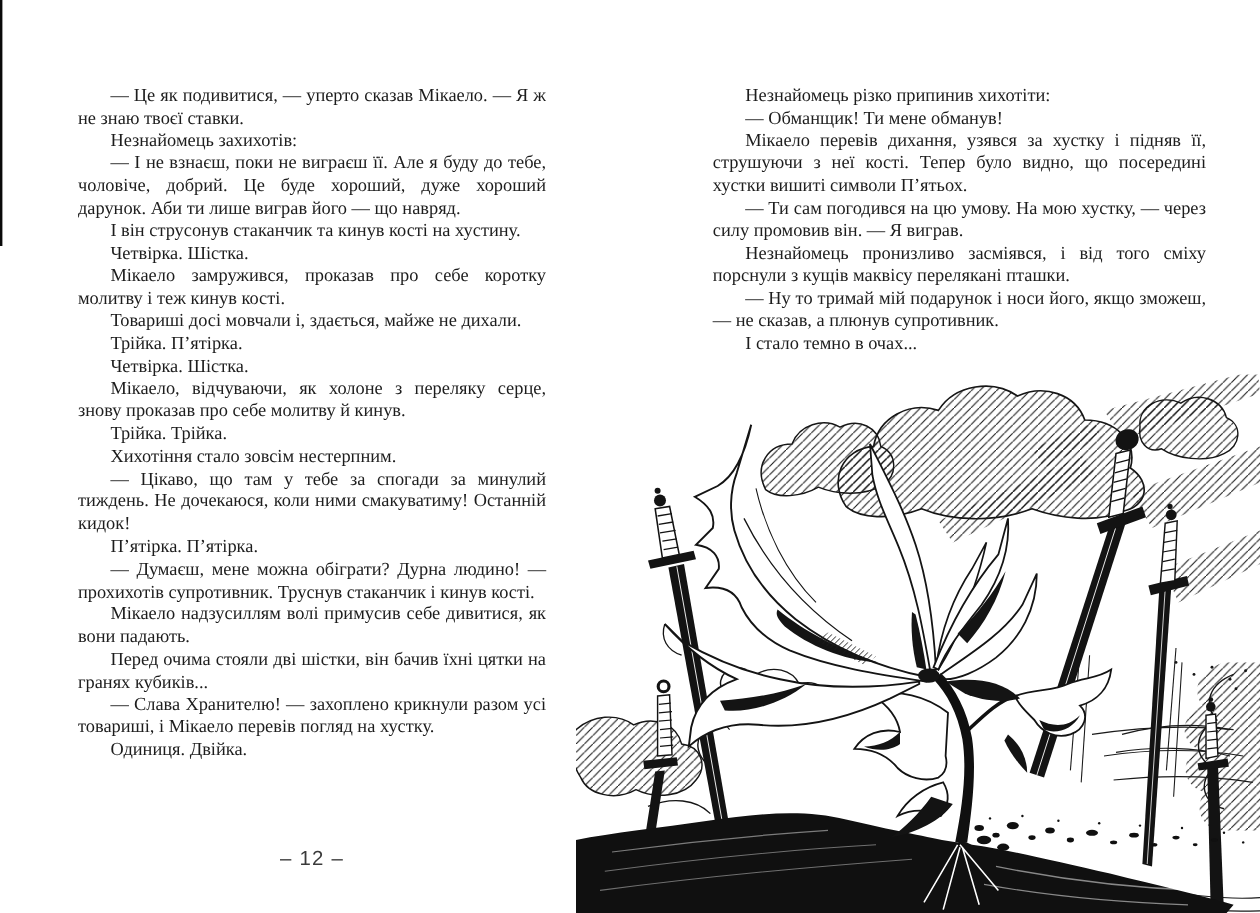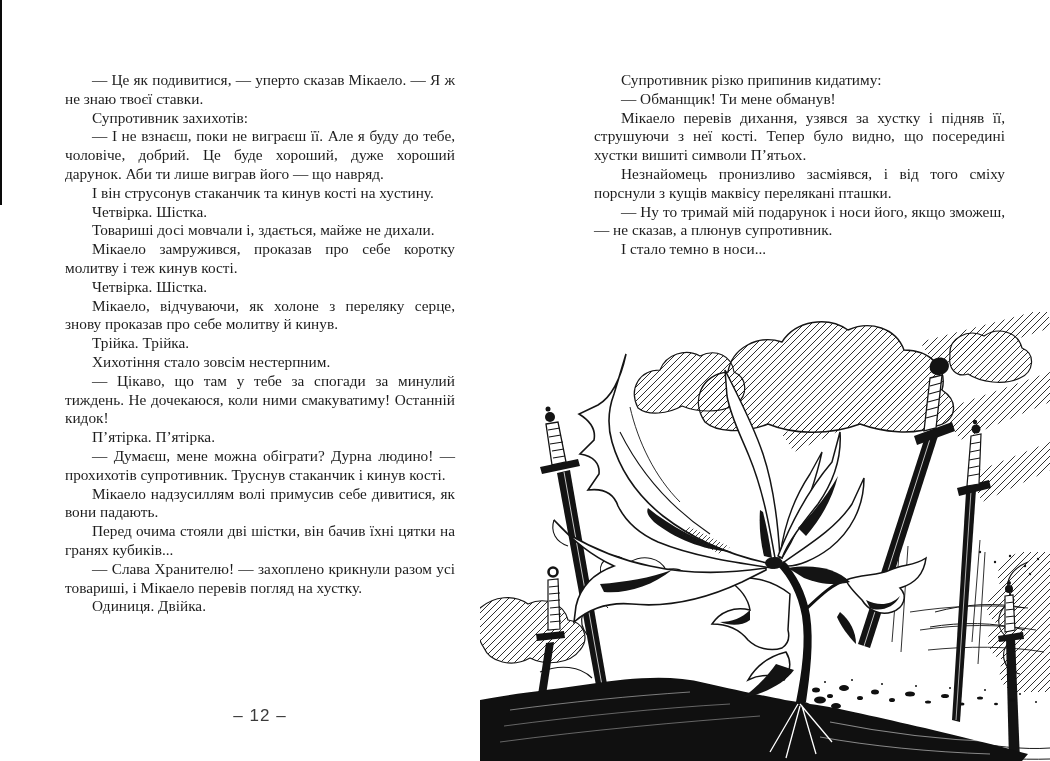--- a/index.html
+++ b/index.html
@@ -32,49 +32,51 @@
 </head>
 <body>
 
 <div style="position:absolute;inset:0;">
 
   <div class="edge-artifact"></div>
 
   <div>
     <div class="col col-left">
       <p>— Це як подивитися, — уперто сказав Мікаело. — Я ж не знаю твоєї ставки.</p>
-      <p>Супротивник захихотів:</p>
+      <p>Незнайомець захихотів:</p>
       <p>— І не взнаєш, поки не виграєш її. Але я буду до тебе, чоловіче, добрий. Це буде хороший, дуже хороший дарунок. Аби ти лише виграв його — що навряд.</p>
       <p>І він струсонув стаканчик та кинув кості на хустину.</p>
       <p>Четвірка. Шістка.</p>
+      <p>Мікаело замружився, проказав про себе коротку молитву і теж кинув кості.</p>
       <p>Товариші досі мовчали і, здається, майже не дихали.</p>
-      <p>Мікаело замружився, проказав про себе коротку молитву і теж кинув кості.</p>
+      <p>Трійка. П’ятірка.</p>
       <p>Четвірка. Шістка.</p>
       <p>Мікаело, відчуваючи, як холоне з переляку серце, знову проказав про себе молитву й кинув.</p>
       <p>Трійка. Трійка.</p>
       <p>Хихотіння стало зовсім нестерпним.</p>
       <p>— Цікаво, що там у тебе за спогади за минулий тиждень. Не дочекаюся, коли ними смакуватиму! Останній кидок!</p>
       <p>П’ятірка. П’ятірка.</p>
       <p>— Думаєш, мене можна обіграти? Дурна людино! — прохихотів супротивник. Труснув стаканчик і кинув кості.</p>
       <p>Мікаело надзусиллям волі примусив себе дивитися, як вони падають.</p>
       <p>Перед очима стояли дві шістки, він бачив їхні цятки на гранях кубиків...</p>
       <p>— Слава Хранителю! — захоплено крикнули разом усі товариші, і Мікаело перевів погляд на хустку.</p>
       <p>Одиниця. Двійка.</p>
     </div>
     <div class="page-number">– 12 –</div>
   </div>
 
   <div>
     <div class="col col-right">
-      <p>Супротивник різко припинив кидатиму:</p>
+      <p>Незнайомець різко припинив хихотіти:</p>
       <p>— Обманщик! Ти мене обманув!</p>
       <p>Мікаело перевів дихання, узявся за хустку і підняв її, струшуючи з неї кості. Тепер було видно, що посередині хустки вишиті символи П’ятьох.</p>
+      <p>— Ти сам погодився на цю умову. На мою хустку, — через силу промовив він. — Я виграв.</p>
       <p>Незнайомець пронизливо засміявся, і від того сміху порснули з кущів маквісу перелякані пташки.</p>
       <p>— Ну то тримай мій подарунок і носи його, якщо зможеш, — не сказав, а плюнув супротивник.</p>
-      <p>І стало темно в носи...</p>
+      <p>І стало темно в очах...</p>
     </div>
 
     <svg class="illustration" viewBox="0 0 570 449" role="img" aria-label="Black ink drawing: a flame-like flower sprouting from a mound of black earth, five swords thrust into the ground around it, smoke clouds behind">
       <defs>
         <pattern id="hatch" width="7" height="7" patternUnits="userSpaceOnUse">
           <path d="M-1,8 L8,-1" stroke="#1a1a1a" stroke-width="0.9" fill="none"></path>
         </pattern>
         <pattern id="hatch2" width="5" height="5" patternUnits="userSpaceOnUse">
           <path d="M-1,6 L6,-1" stroke="#1a1a1a" stroke-width="0.8" fill="none"></path>
         </pattern>

